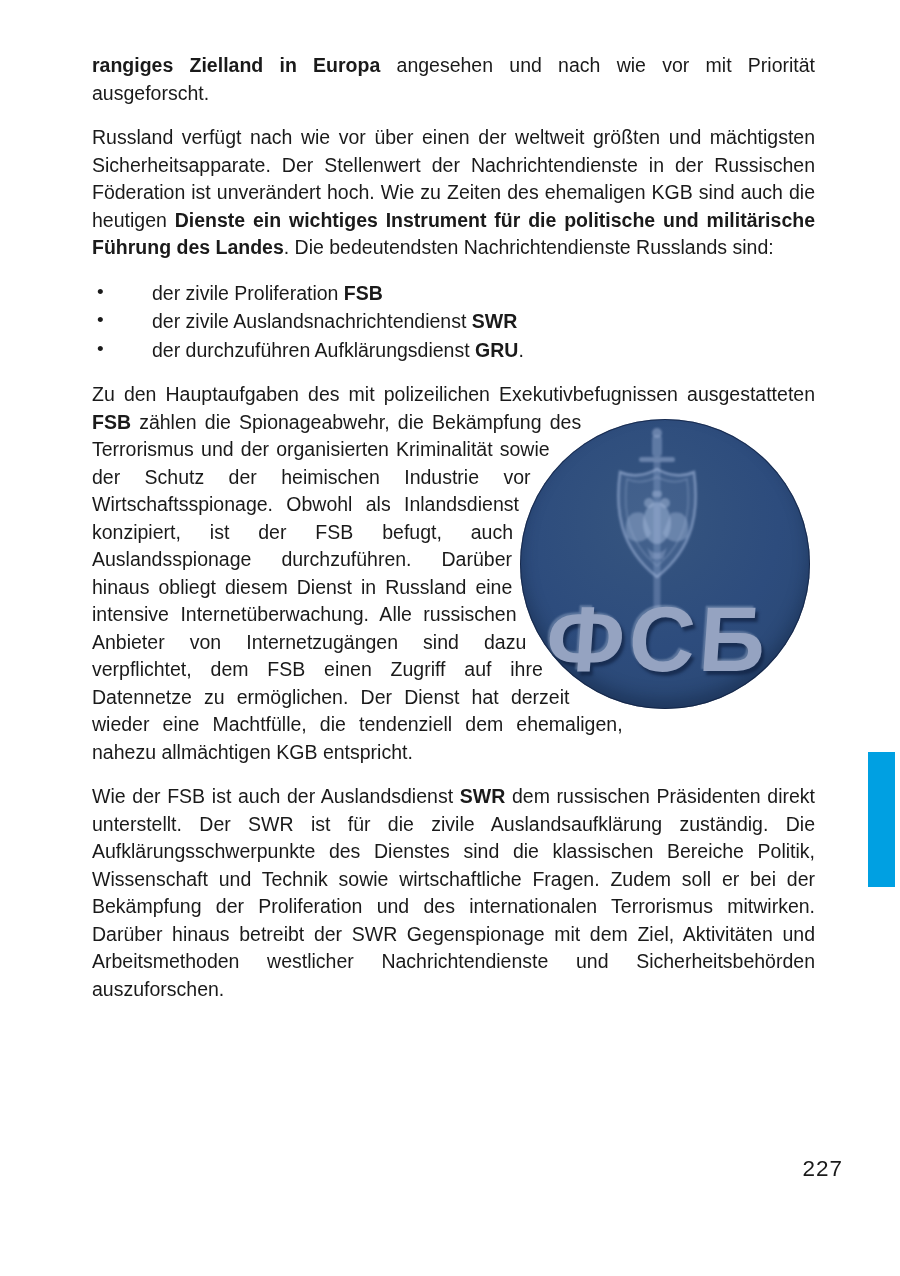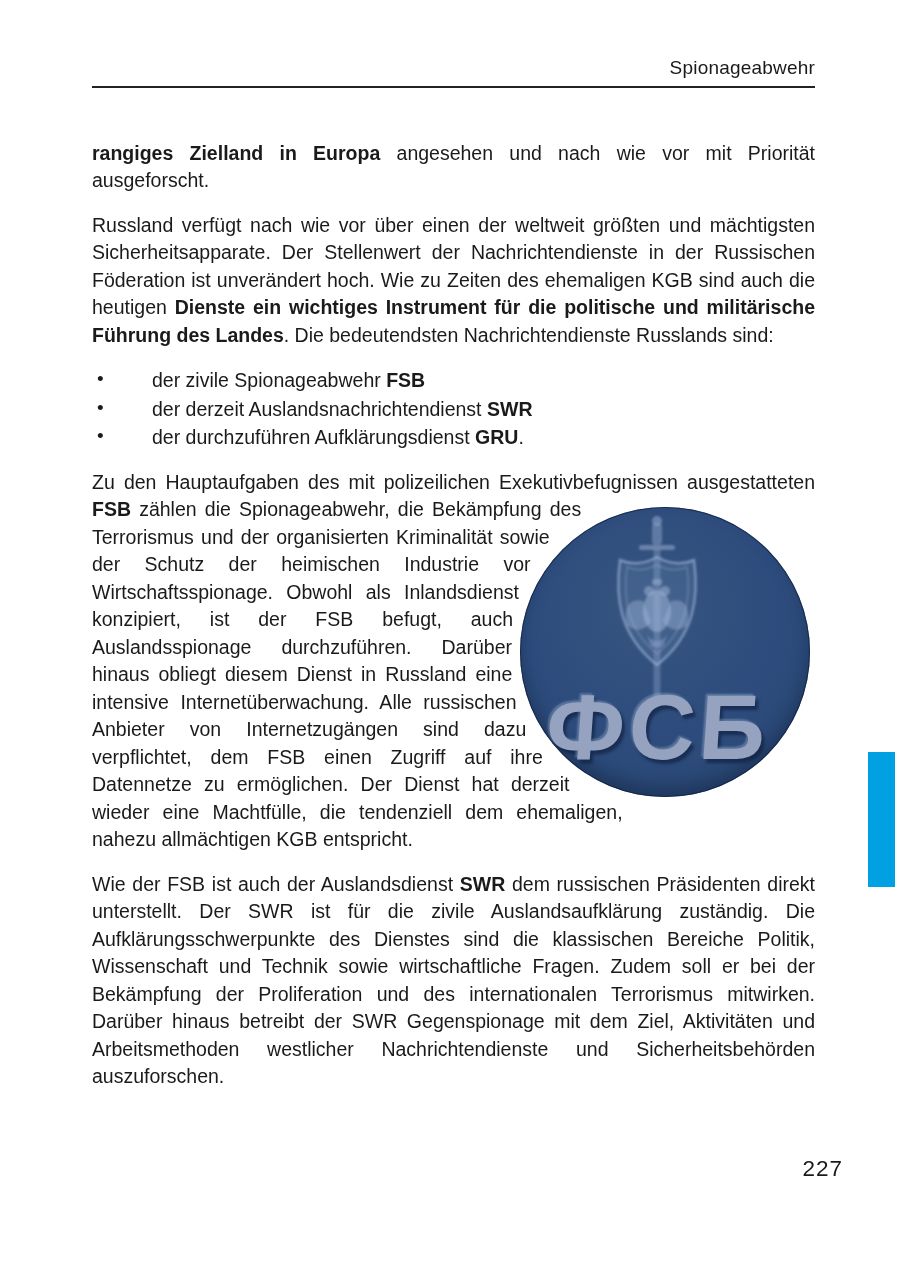--- a/index.html
+++ b/index.html
@@ -69,34 +69,30 @@
   .page-number {
     position:absolute; top:1156px; right:57px;
     font-size:22.5px; letter-spacing:1px; color:var(--c-text,#1a1a1a);
   }
 </style>
 </head>
 <body>
 
 <div class="page">
 
-  <div class="header">
-    <div class="header-title">Spionageabwehr</div>
-    <div class="header-rule"></div>
-  </div>
 
   <div class="content">
 
     <p><b>rangiges Zielland in Europa</b><span> angesehen und nach wie vor mit Priorität ausgeforscht.</span></p>
 
     <p><span>Russland verfügt nach wie vor über einen der weltweit größten und mächtigsten Sicherheitsapparate. Der Stellenwert der Nachrichtendienste in der Russischen Föderation ist unverändert hoch. Wie zu Zeiten des ehemaligen KGB sind auch die heutigen </span><b>Dienste ein wichtiges Instrument für die politische und militärische Führung des Landes</b><span>. Die bedeutendsten Nachrichtendienste Russlands sind:</span></p>
 
     <ul class="bullets">
-      <li><span class="dot">•</span><span>der zivile Spionageabwehr </span><b>FSB</b><span></span></li>
-      <li><span class="dot">•</span><span>der derzeit Auslandsnachrichtendienst </span><b>SWR</b><span></span></li>
+      <li><span class="dot">•</span><span>der zivile Proliferation </span><b>FSB</b><span></span></li>
+      <li><span class="dot">•</span><span>der zivile Auslandsnachrichtendienst </span><b>SWR</b><span></span></li>
       <li><span class="dot">•</span><span>der durchzuführen Aufklärungsdienst </span><b>GRU</b><span>.</span></li>
     </ul>
 
     <p><span class="fsb-float">
           <span class="fsb-circle">
           <svg class="fsb-crest" viewBox="0 0 160 200" xmlns="http://www.w3.org/2000/svg">
             <defs>
                 <filter id="soft" x="-20%" y="-20%" width="140%" height="140%">
               <feGaussianBlur stdDeviation="1.3"></feGaussianBlur>
                 </filter>

